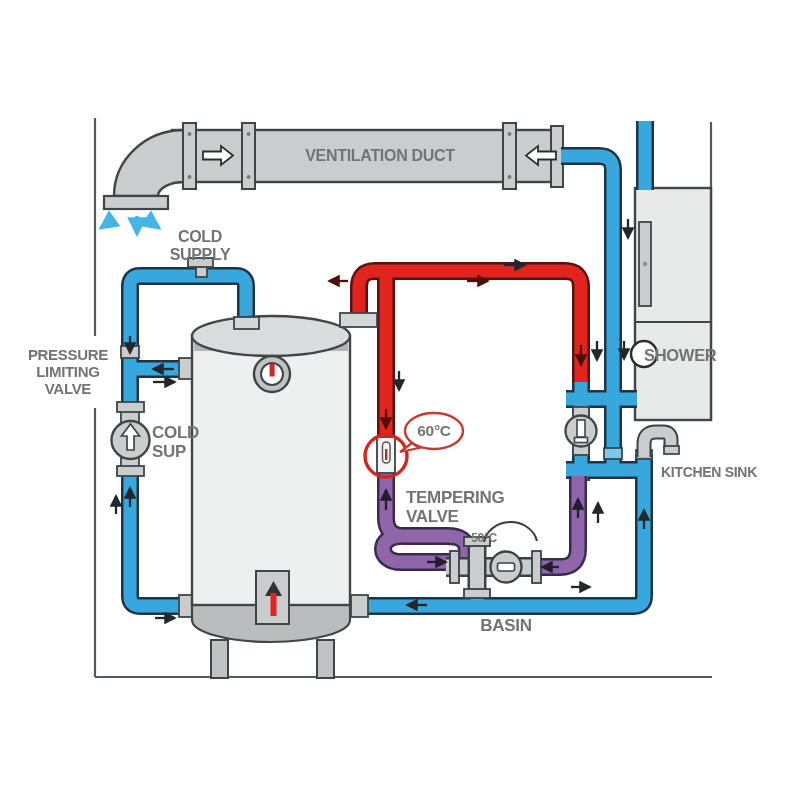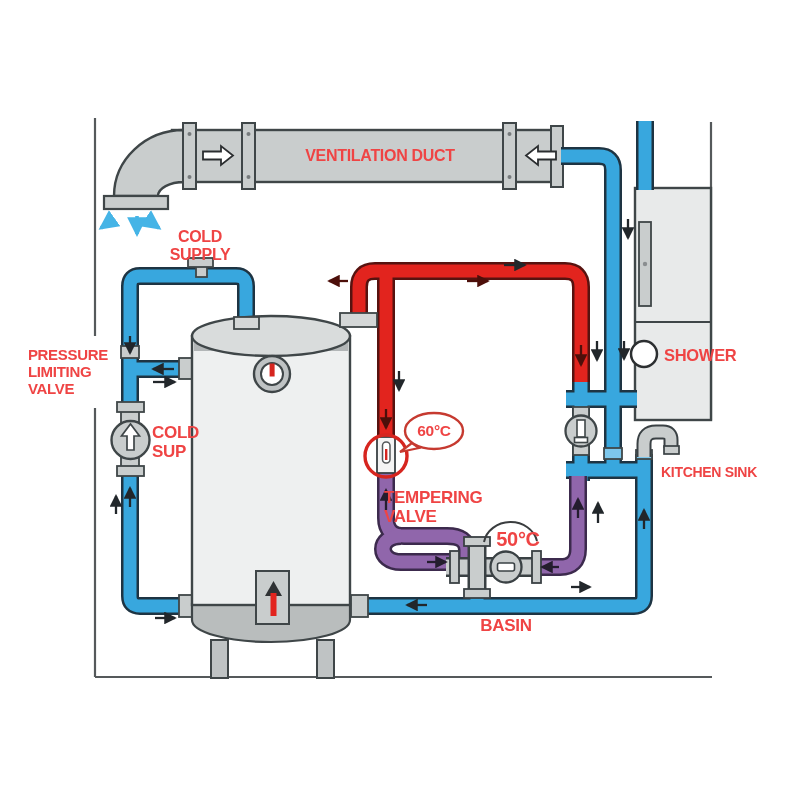--- a/index.html
+++ b/index.html
@@ -1,23 +1,23 @@
 <!DOCTYPE html>
 <html><head>
 <meta charset="utf-8">
 <style>
   html,body{margin:0;padding:0;background:#fff;}
   #stage{position:relative;width:800px;height:800px;background:#ffffff;overflow:hidden;
          font-family:"Liberation Sans",sans-serif;}
   #stage svg{position:absolute;left:0;top:0;}
-  .lbl{position:absolute;font-weight:700;color:#ef4444;letter-spacing:-0.3px;
+  .lbl{position:absolute;font-weight:700;color:#737373;letter-spacing:-0.3px;
        white-space:pre-line;line-height:1.12;}
   .c{transform:translate(-50%,-50%);text-align:center;}
   .l{transform:translate(0,-50%);text-align:left;}
-  .r{transform:translate(-100%,-50%);text-align:left;}
+  .r{transform:translate(-100%,-50%);text-align:center;}
 </style>
 </head>
 <body>
 
 <div id="stage">
 <svg width="800" height="800" viewBox="0 0 800 800">
   <defs>
     <marker id="ah" viewBox="0 0 10 10" refX="8.5" refY="5" markerWidth="5.5" markerHeight="5.5" orient="auto-start-reverse">
       <path d="M0,0 L10,5 L0,10 Z" fill="context-stroke"></path>
     </marker>
@@ -263,20 +263,20 @@
 </svg>
 
   <span class="lbl c" style="left:380px;top:156px;font-size:16px;">VENTILATION DUCT</span>
   <span class="lbl c" style="left:200px;top:246px;font-size:16px;">COLD
 SUPPLY</span>
   <span class="lbl r" style="left:108px;top:372px;font-size:15px;">PRESSURE
 LIMITING
 VALVE</span>
   <span class="lbl l" style="left:152px;top:442px;font-size:17px;">COLD
 SUP</span>
-  <span class="lbl l" style="left:384px;top:507px;font-size:17px;">TEMPERING
+  <span class="lbl l" style="left:406px;top:507px;font-size:17px;">TEMPERING
 VALVE</span>
   <span class="lbl c" style="left:434px;top:431px;font-size:15.5px;">60°C</span>
-  <span class="lbl c" style="left:518px;top:539px;font-size:20px;">50°C</span>
-  <span class="lbl l" style="left:664px;top:355px;font-size:16.5px;">SHOWER</span>
+  <span class="lbl c" style="left:484px;top:539px;font-size:12px;">50°C</span>
+  <span class="lbl l" style="left:644px;top:355px;font-size:16.5px;">SHOWER</span>
   <span class="lbl l" style="left:661px;top:473px;font-size:14px;">KITCHEN SINK</span>
   <span class="lbl c" style="left:479px;top:626px;font-size:17px;margin-left:27px;">BASIN</span>
 </div>
 
 </body></html>

